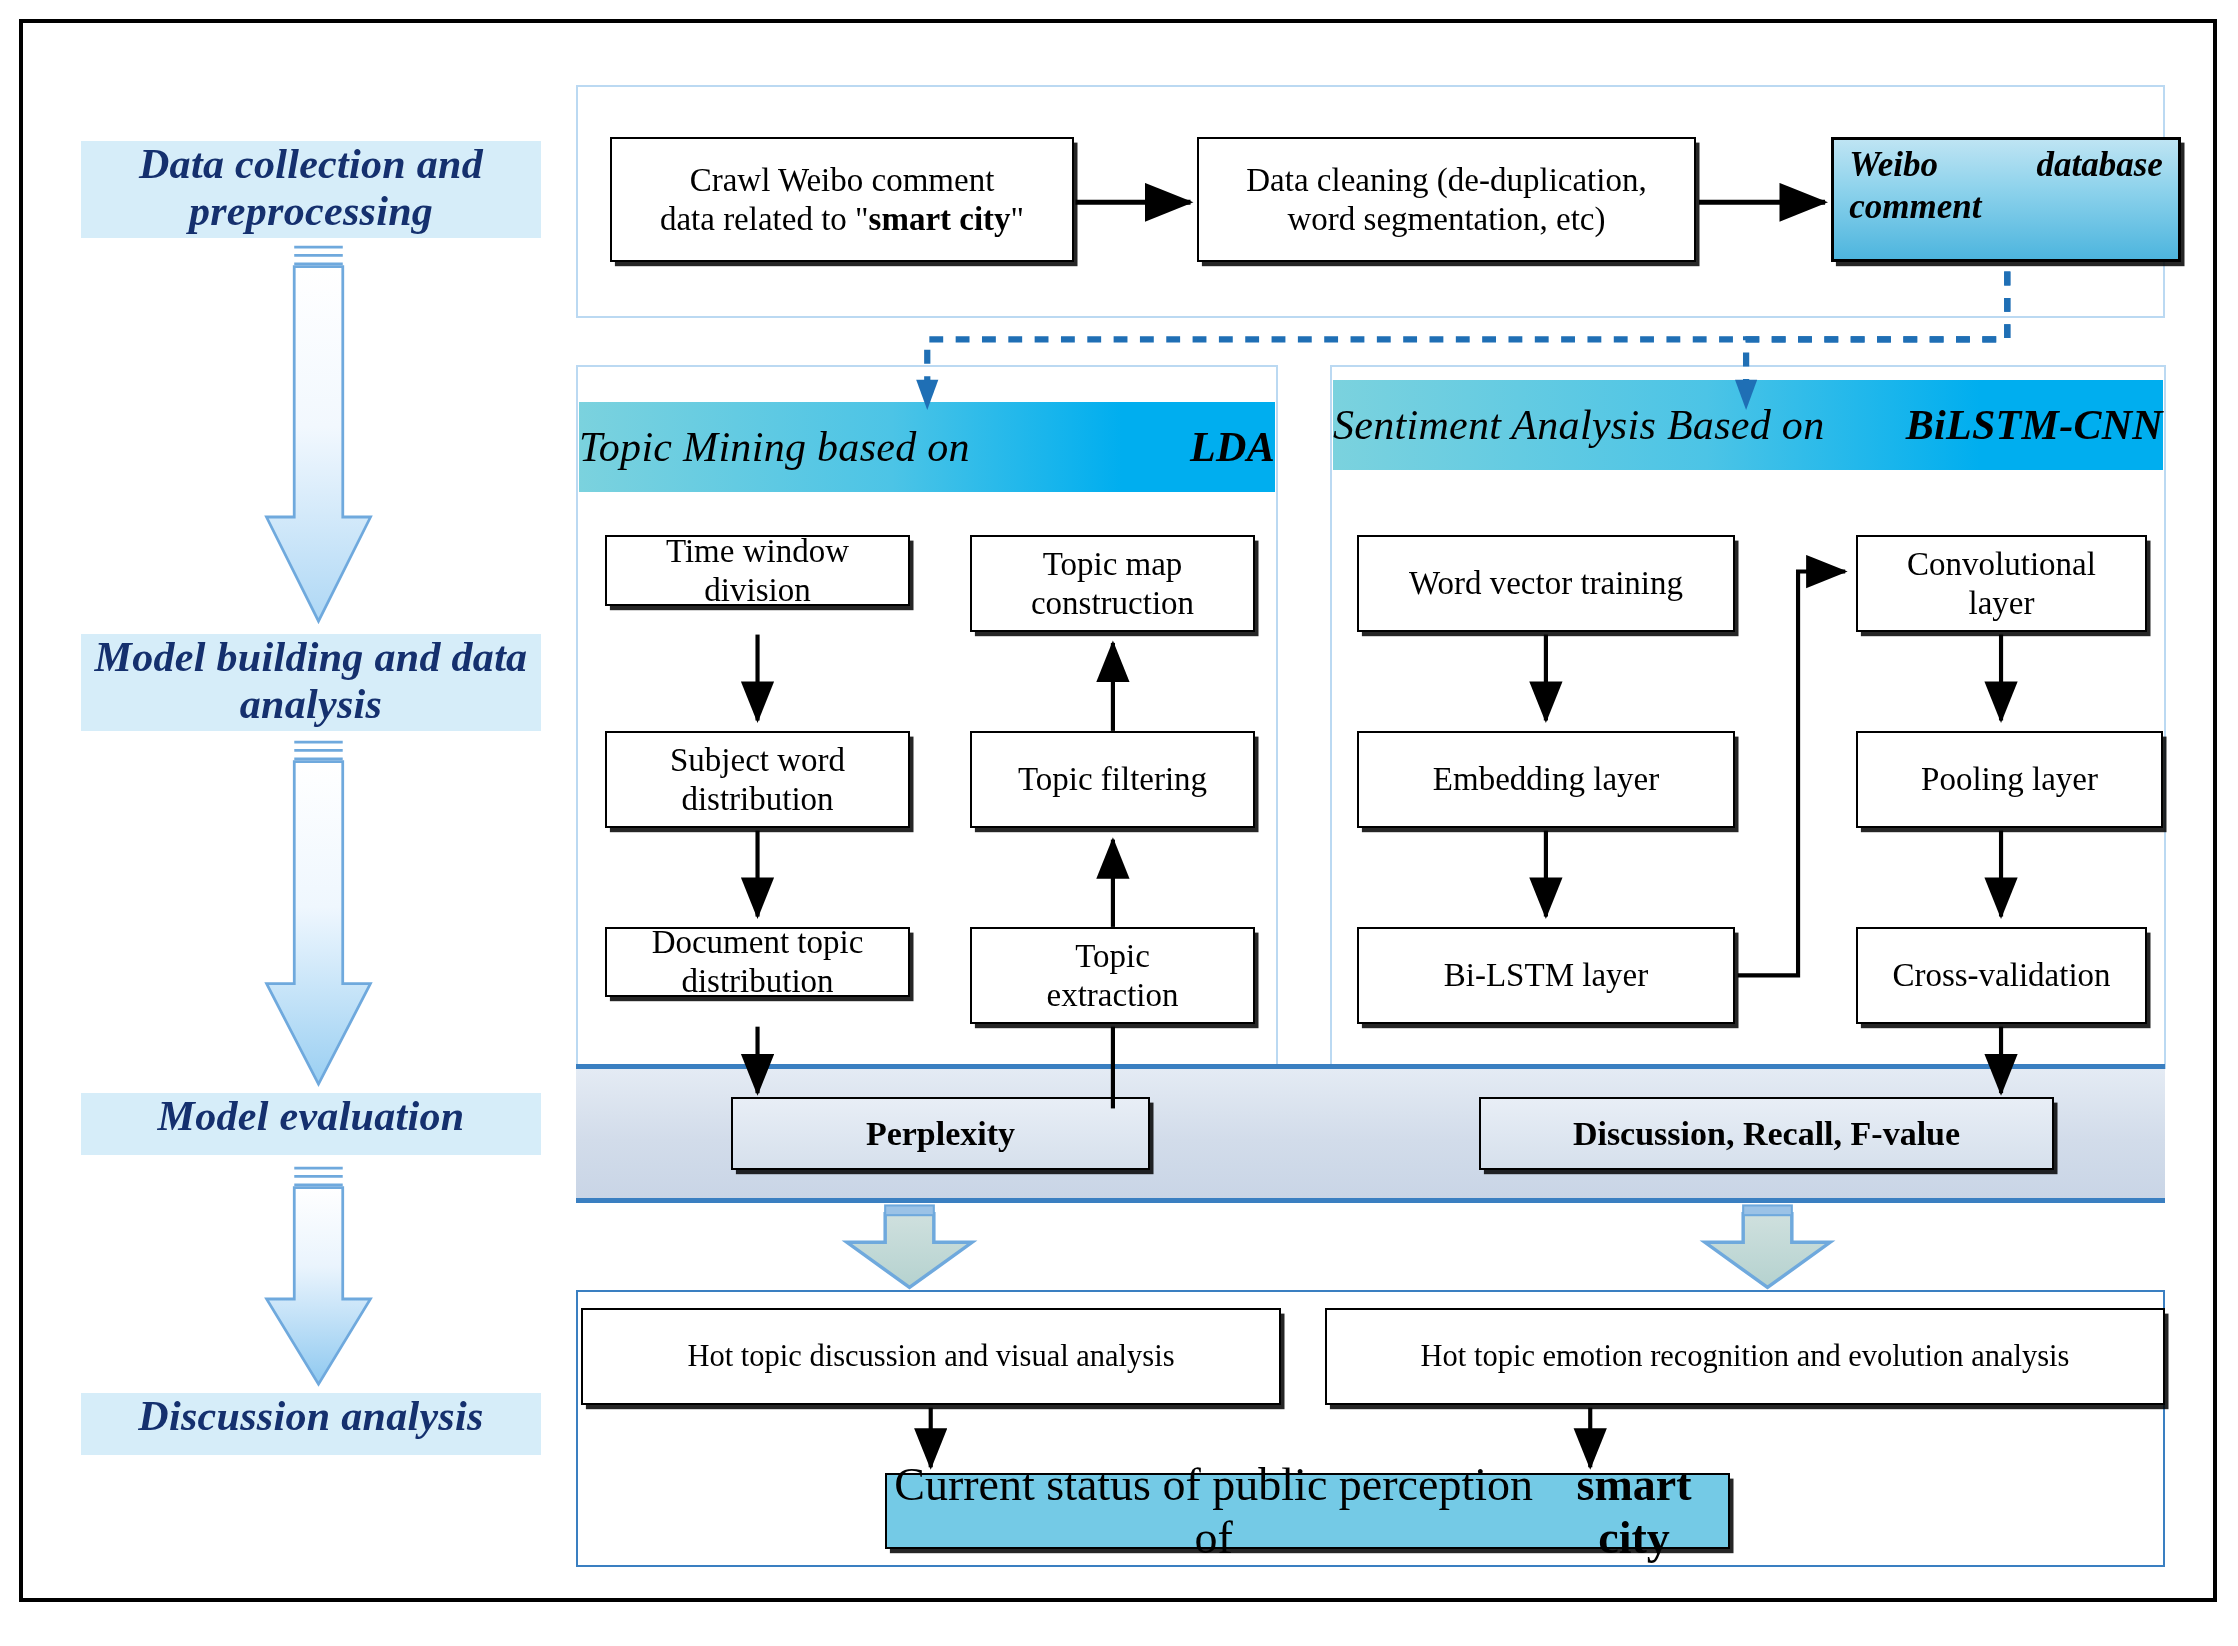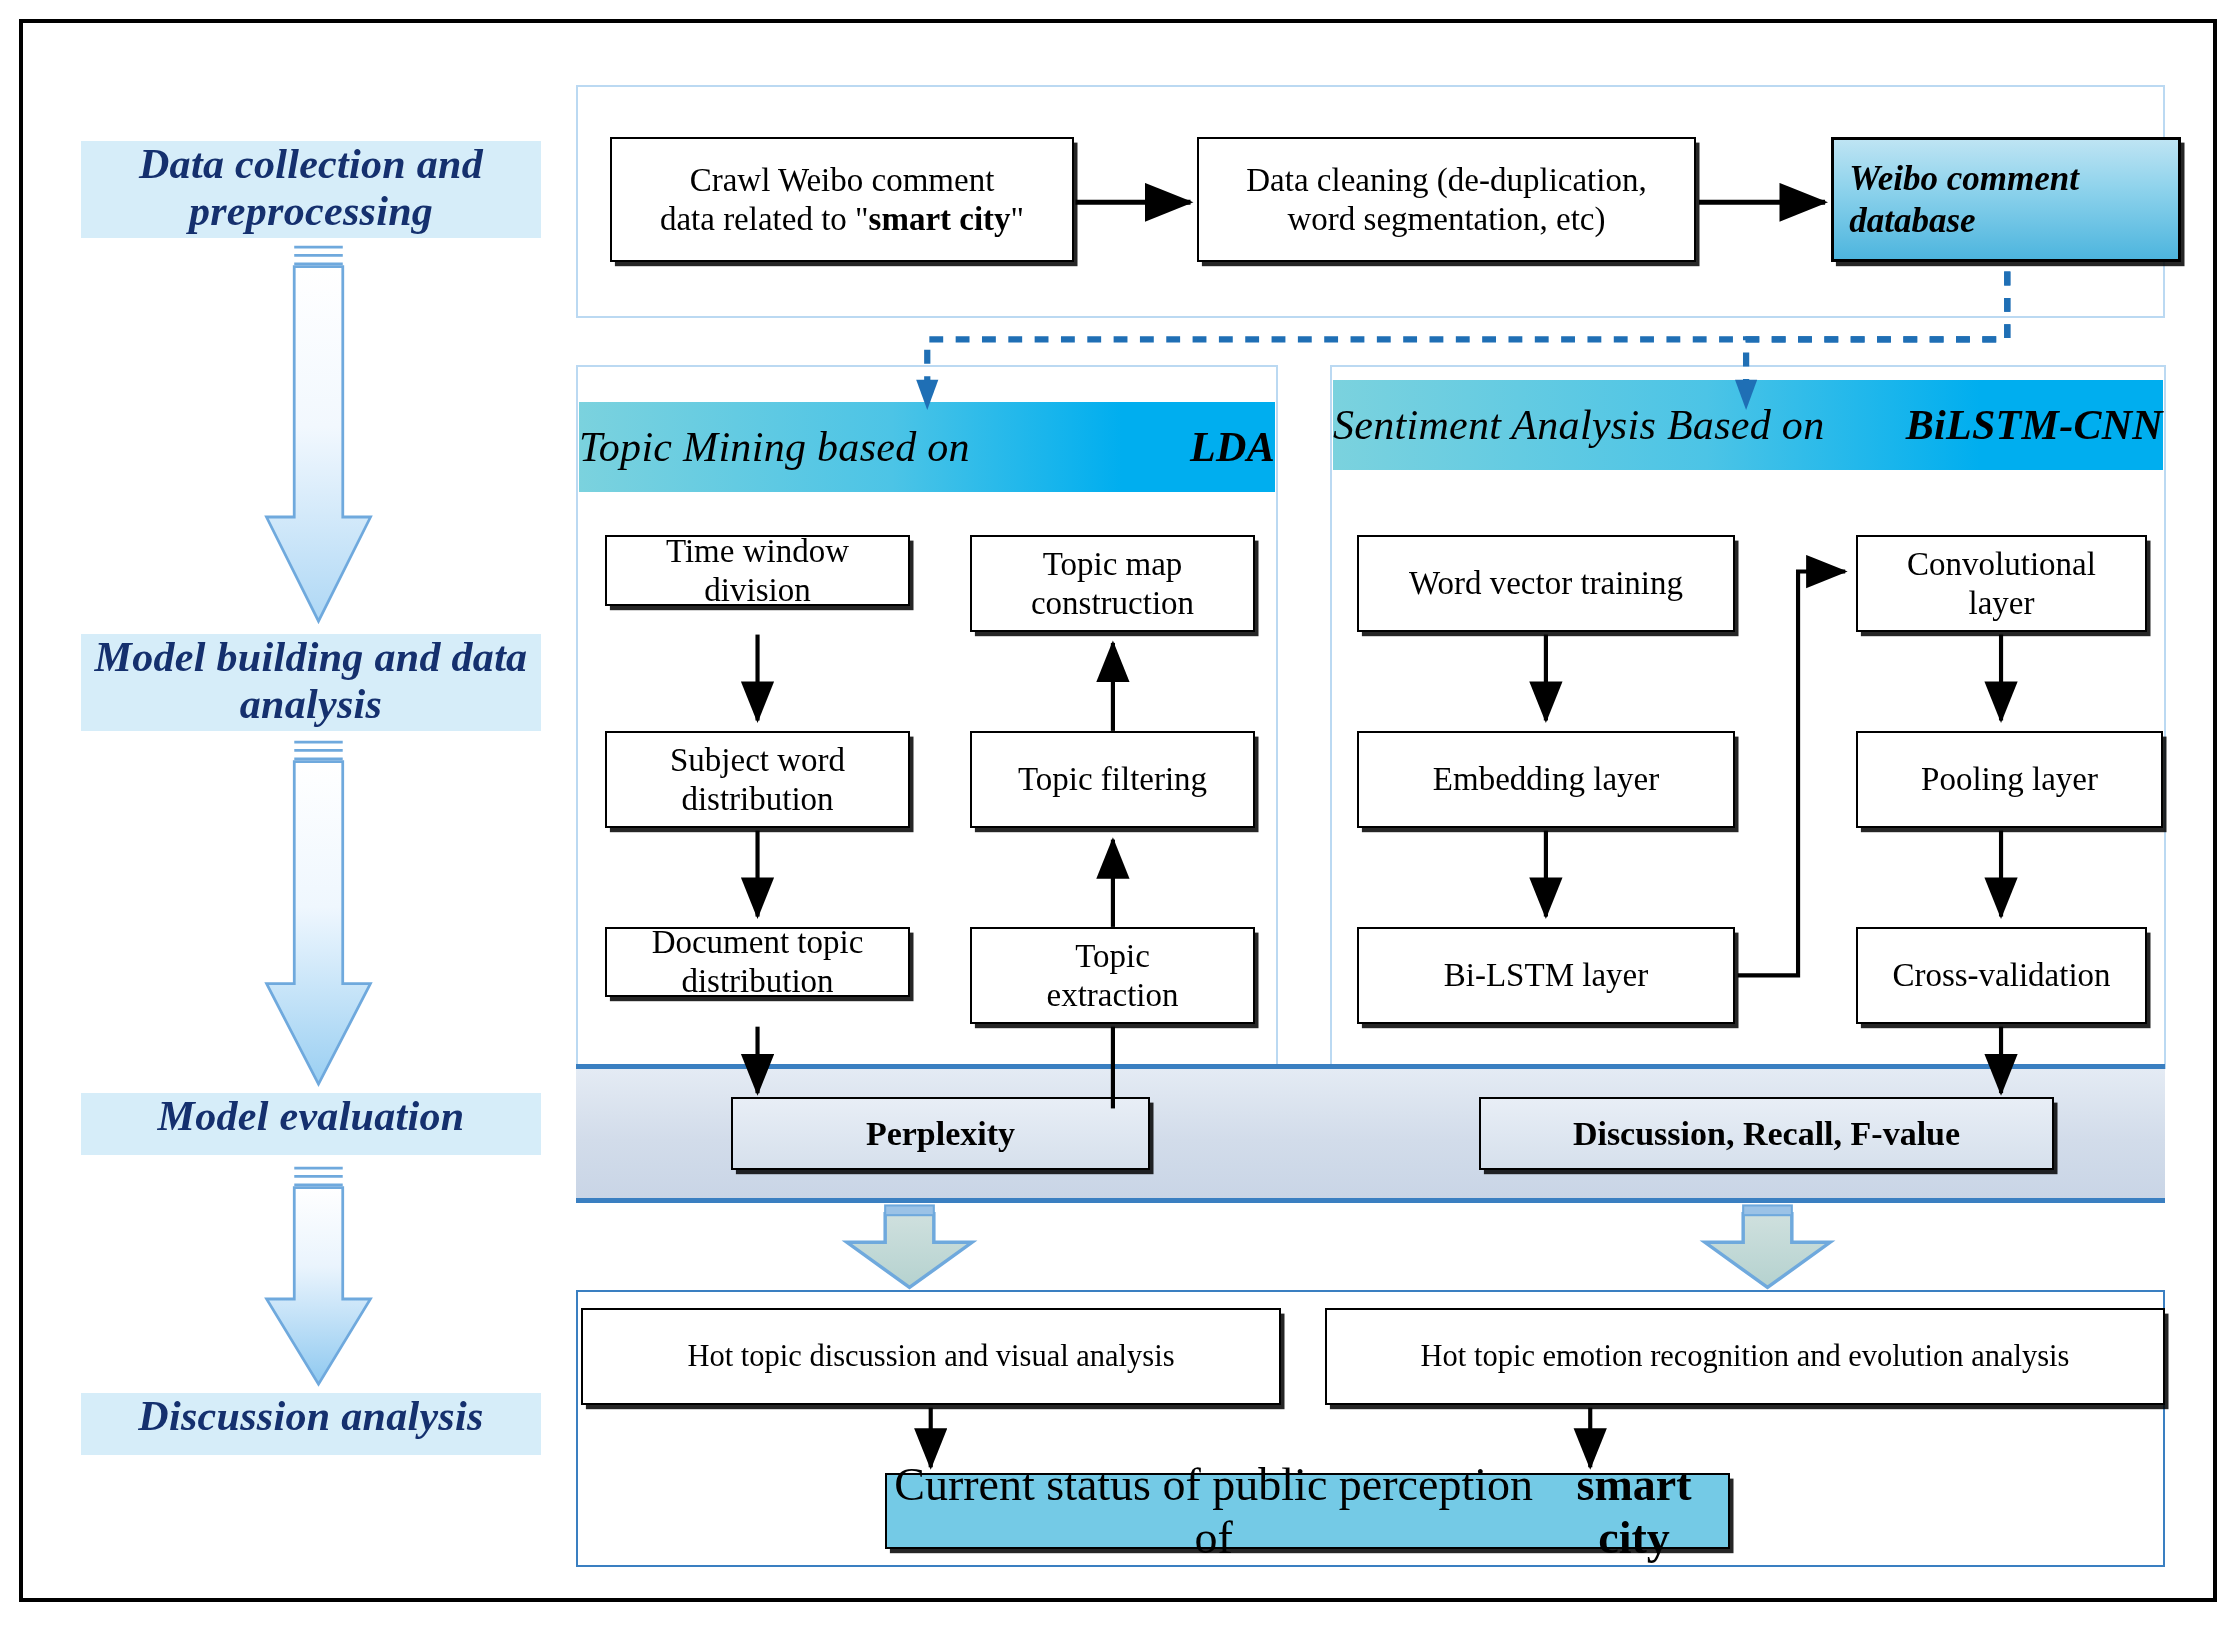--- a/index.html
+++ b/index.html
@@ -156,21 +156,21 @@
     <span>
       <span>data related to "</span><b>smart city</b><span>"</span>
     </span>
   </div>
 
   <div class="abs pbox" style="left:1197px;top:137px;width:499px;height:125px;flex-direction:column;">
     <span>Data cleaning (de-duplication,</span>
     <span>word segmentation, etc)</span>
   </div>
 
-  <div class="abs dbbox" style="left:1831px;top:137px;width:350px;height:125px;flex-direction:column;align-items:flex-start;justify-content:center;">
+  <div class="abs dbbox" style="left:1831px;top:137px;width:350px;height:125px;flex-direction:row;align-items:flex-start;justify-content:center;">
     <span>Weibo comment</span>
     <span>database</span>
   </div>
 
   <div class="abs panel" style="left:576px;top:365px;width:702px;height:704px;"></div>
 
   <div class="abs sect-header" style="left:579px;top:402px;width:696px;height:90px;">
     <span>Topic Mining based on </span>
       <b>LDA</b>
   </div>

